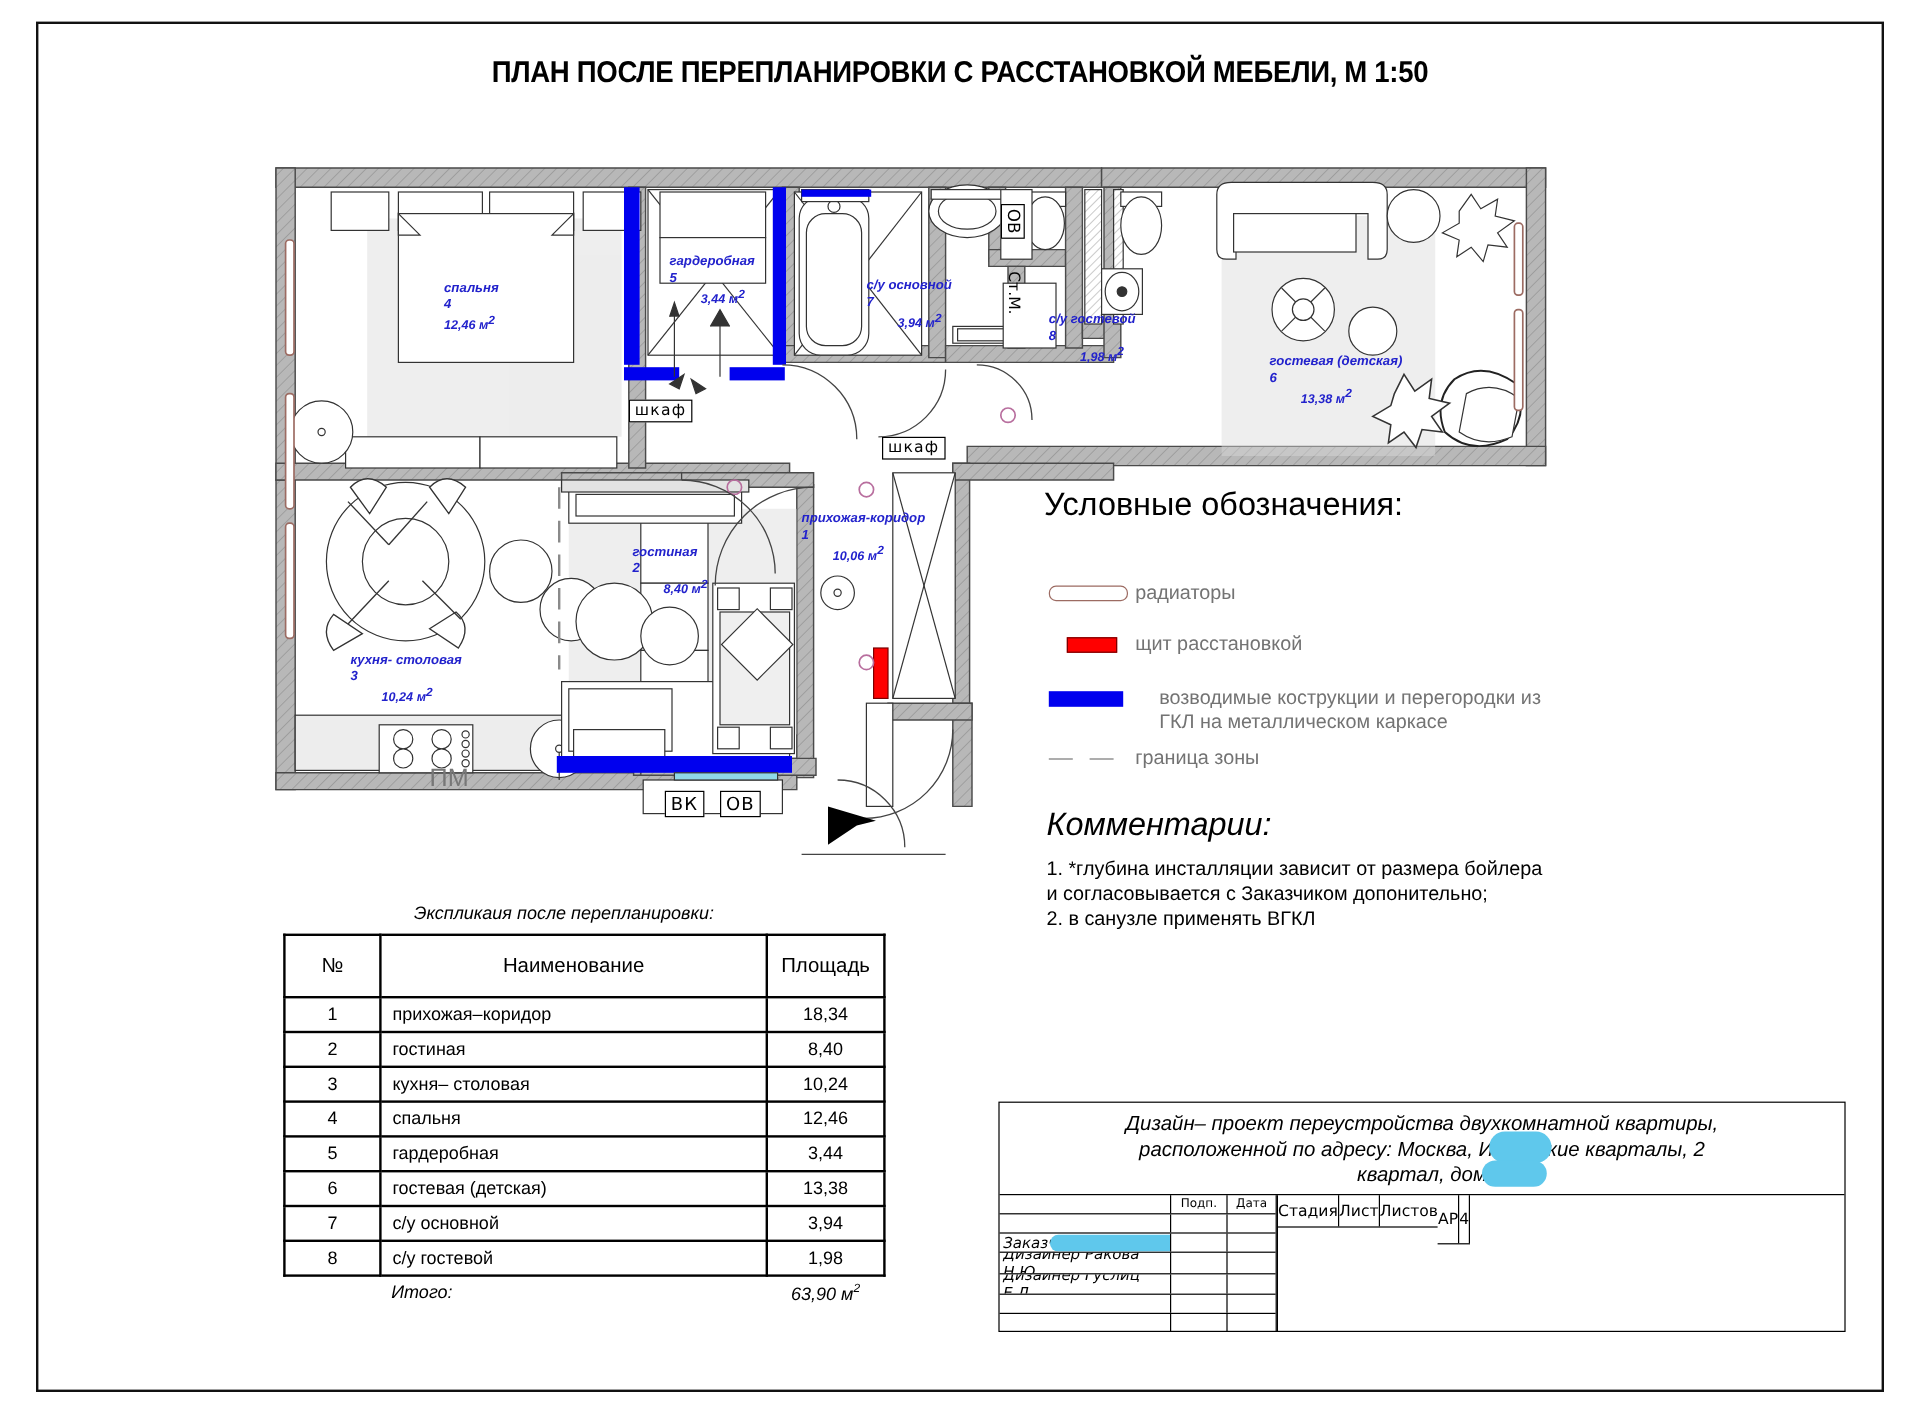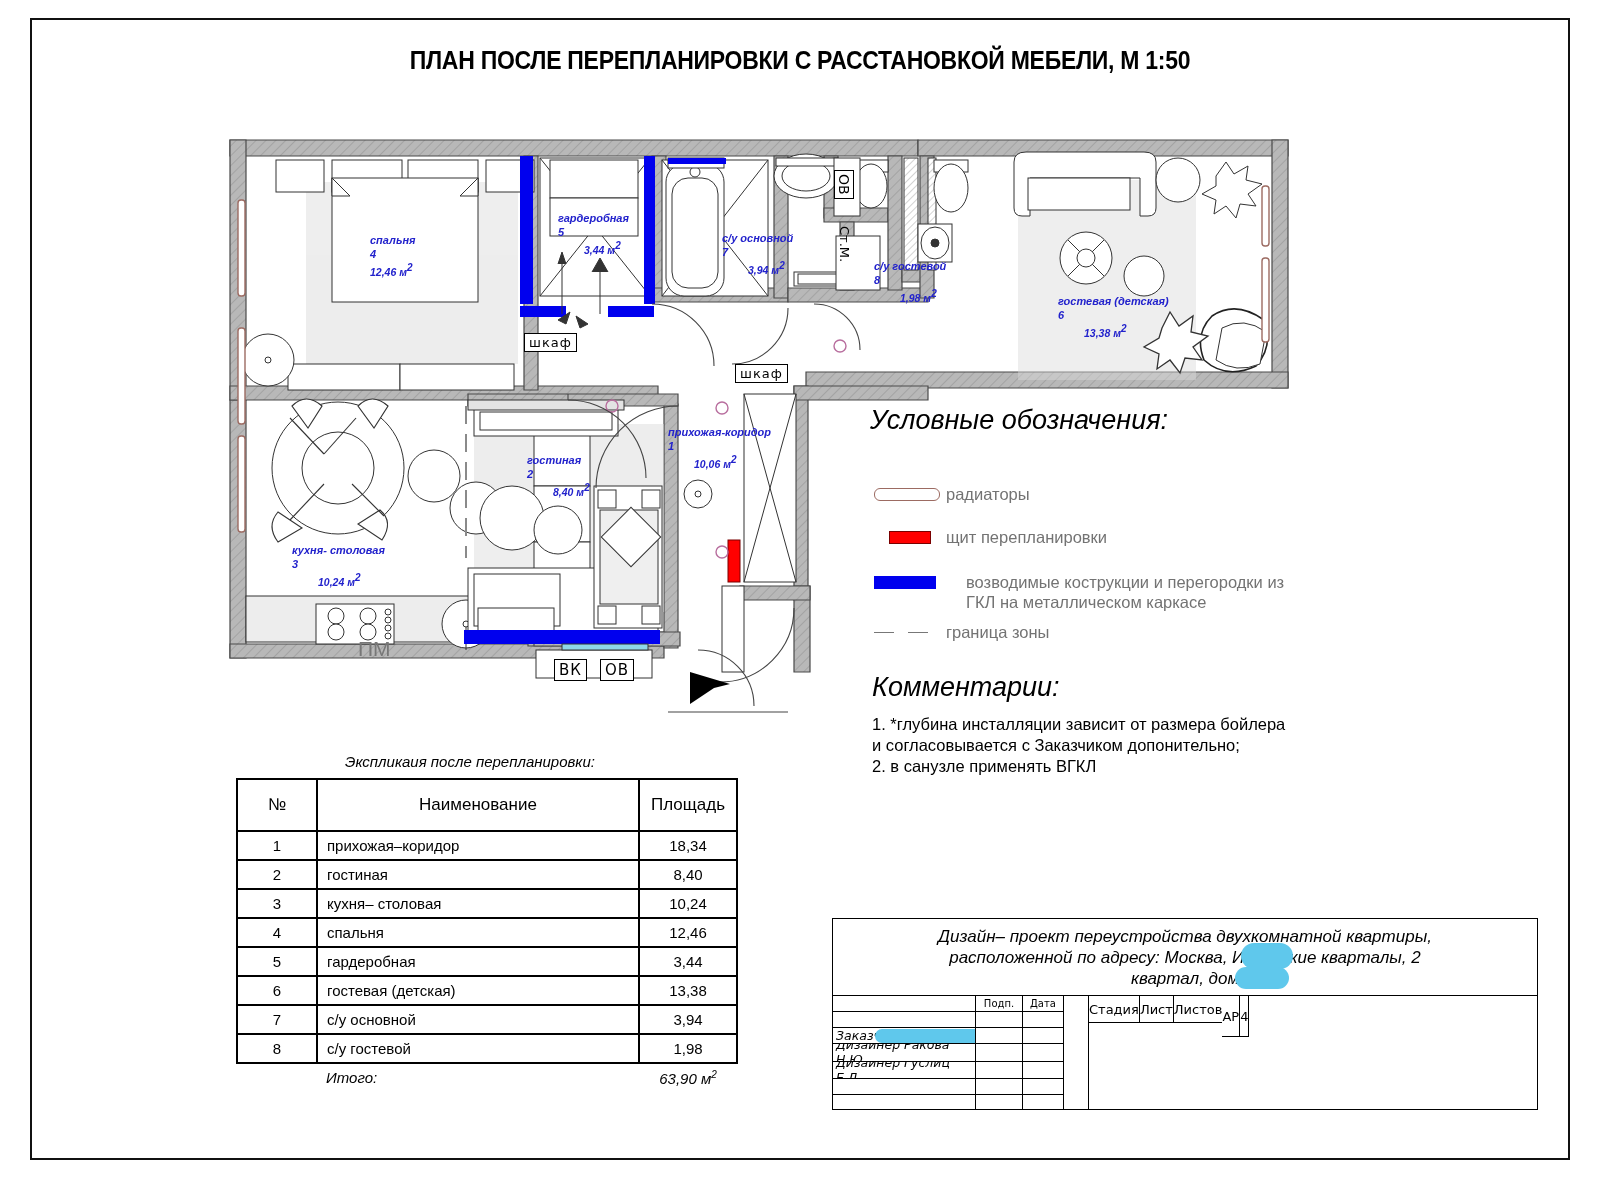--- a/index.html
+++ b/index.html
@@ -44,21 +44,21 @@
     color:#000;white-space:nowrap;transform-origin:left top;
     transform:rotate(90deg);
   }
   .vboxlab{
     position:absolute;border:1px solid #000;background:#fff;font-size:14px;
     font-family:"DejaVu Sans",sans-serif;padding:1px 3px;
     transform-origin:left top;transform:rotate(90deg);white-space:nowrap;
   }
   
   .legend-title{
-    position:absolute;left:870px;top:405px;font-size:27px;font-style:italic;
+    position:absolute;left:870px;top:405px;font-size:27px;
     font-family:"Liberation Sans",sans-serif;color:#000;white-space:nowrap;
   }
   .leg-row{position:absolute;display:flex;align-items:flex-start;}
   .leg-text{
     font-size:16.5px;font-family:"Liberation Sans",sans-serif;color:#737373;
     margin-left:0px;line-height:20px;white-space:pre-line;
   }
   .sw-rad{width:64px;height:11px;border:1.4px solid #9c6b62;border-radius:6px;background:#fff;}
   .sw-el{width:40px;height:11px;background:#ff0000;border:1px solid #7a0000;}
   .sw-gkl{width:62px;height:13px;background:#0000ee;}
@@ -99,21 +99,21 @@
   .sup{font-size:10px;vertical-align:super;}
   
   .tb{position:absolute;left:832px;top:918px;width:706px;height:192px;
       border:1.6px solid #000;box-sizing:border-box;background:#fff;}
   .tb-head{
     height:76px;border-bottom:1.6px solid #000;display:flex;
     align-items:center;justify-content:center;text-align:center;
     font-size:17px;font-style:italic;line-height:21px;
     font-family:"Liberation Sans",sans-serif;padding:0 6px;position:relative;
   }
-  .tb-body{display:flex;height:114px;gap:24px;}
+  .tb-body{display:flex;height:114px;}
   .tb-left{width:230px;border-right:1.6px solid #000;display:flex;flex-direction:column;}
   .tb-left .r{display:flex;height:16.2px;border-bottom:1px solid #000;}
   .tb-left .r:last-child{border-bottom:none;}
   .tb-left .n{flex:1;border-right:1px solid #000;font-size:12.5px;font-style:italic;
     padding-left:3px;display:flex;align-items:center;position:relative;overflow:hidden;}
   .tb-left .s{width:46px;border-right:1px solid #000;font-size:10px;text-align:center;
     display:flex;align-items:center;justify-content:center;}
   .tb-left .d{width:40px;font-size:10px;
     display:flex;align-items:center;justify-content:center;}
   .tb-mid{flex:1;display:flex;flex-direction:column;}
@@ -496,21 +496,21 @@
   <div style="width:72px;display:flex;align-items:center;height:20px;">
     <div class="sw-rad"></div>
   </div>
   <div class="leg-text">радиаторы</div>
 </div>
 
 <div class="leg-row" style="left:874px;top:527px;">
   <div style="width:72px;display:flex;align-items:center;justify-content:center;height:20px;">
     <div class="sw-el"></div>
   </div>
-  <div class="leg-text">щит перепланировки</div>
+  <div class="leg-text">щит расстановкой</div>
 </div>
 
 <div class="leg-row" style="left:874px;top:572px;gap:20px;">
   <div style="width:72px;display:flex;align-items:flex-start;height:20px;padding-top:4px;">
     <div class="sw-gkl"></div>
   </div>
   <div class="leg-text">возводимые кострукции и перегородки из
 ГКЛ на металлическом каркасе</div>
 </div>
 

